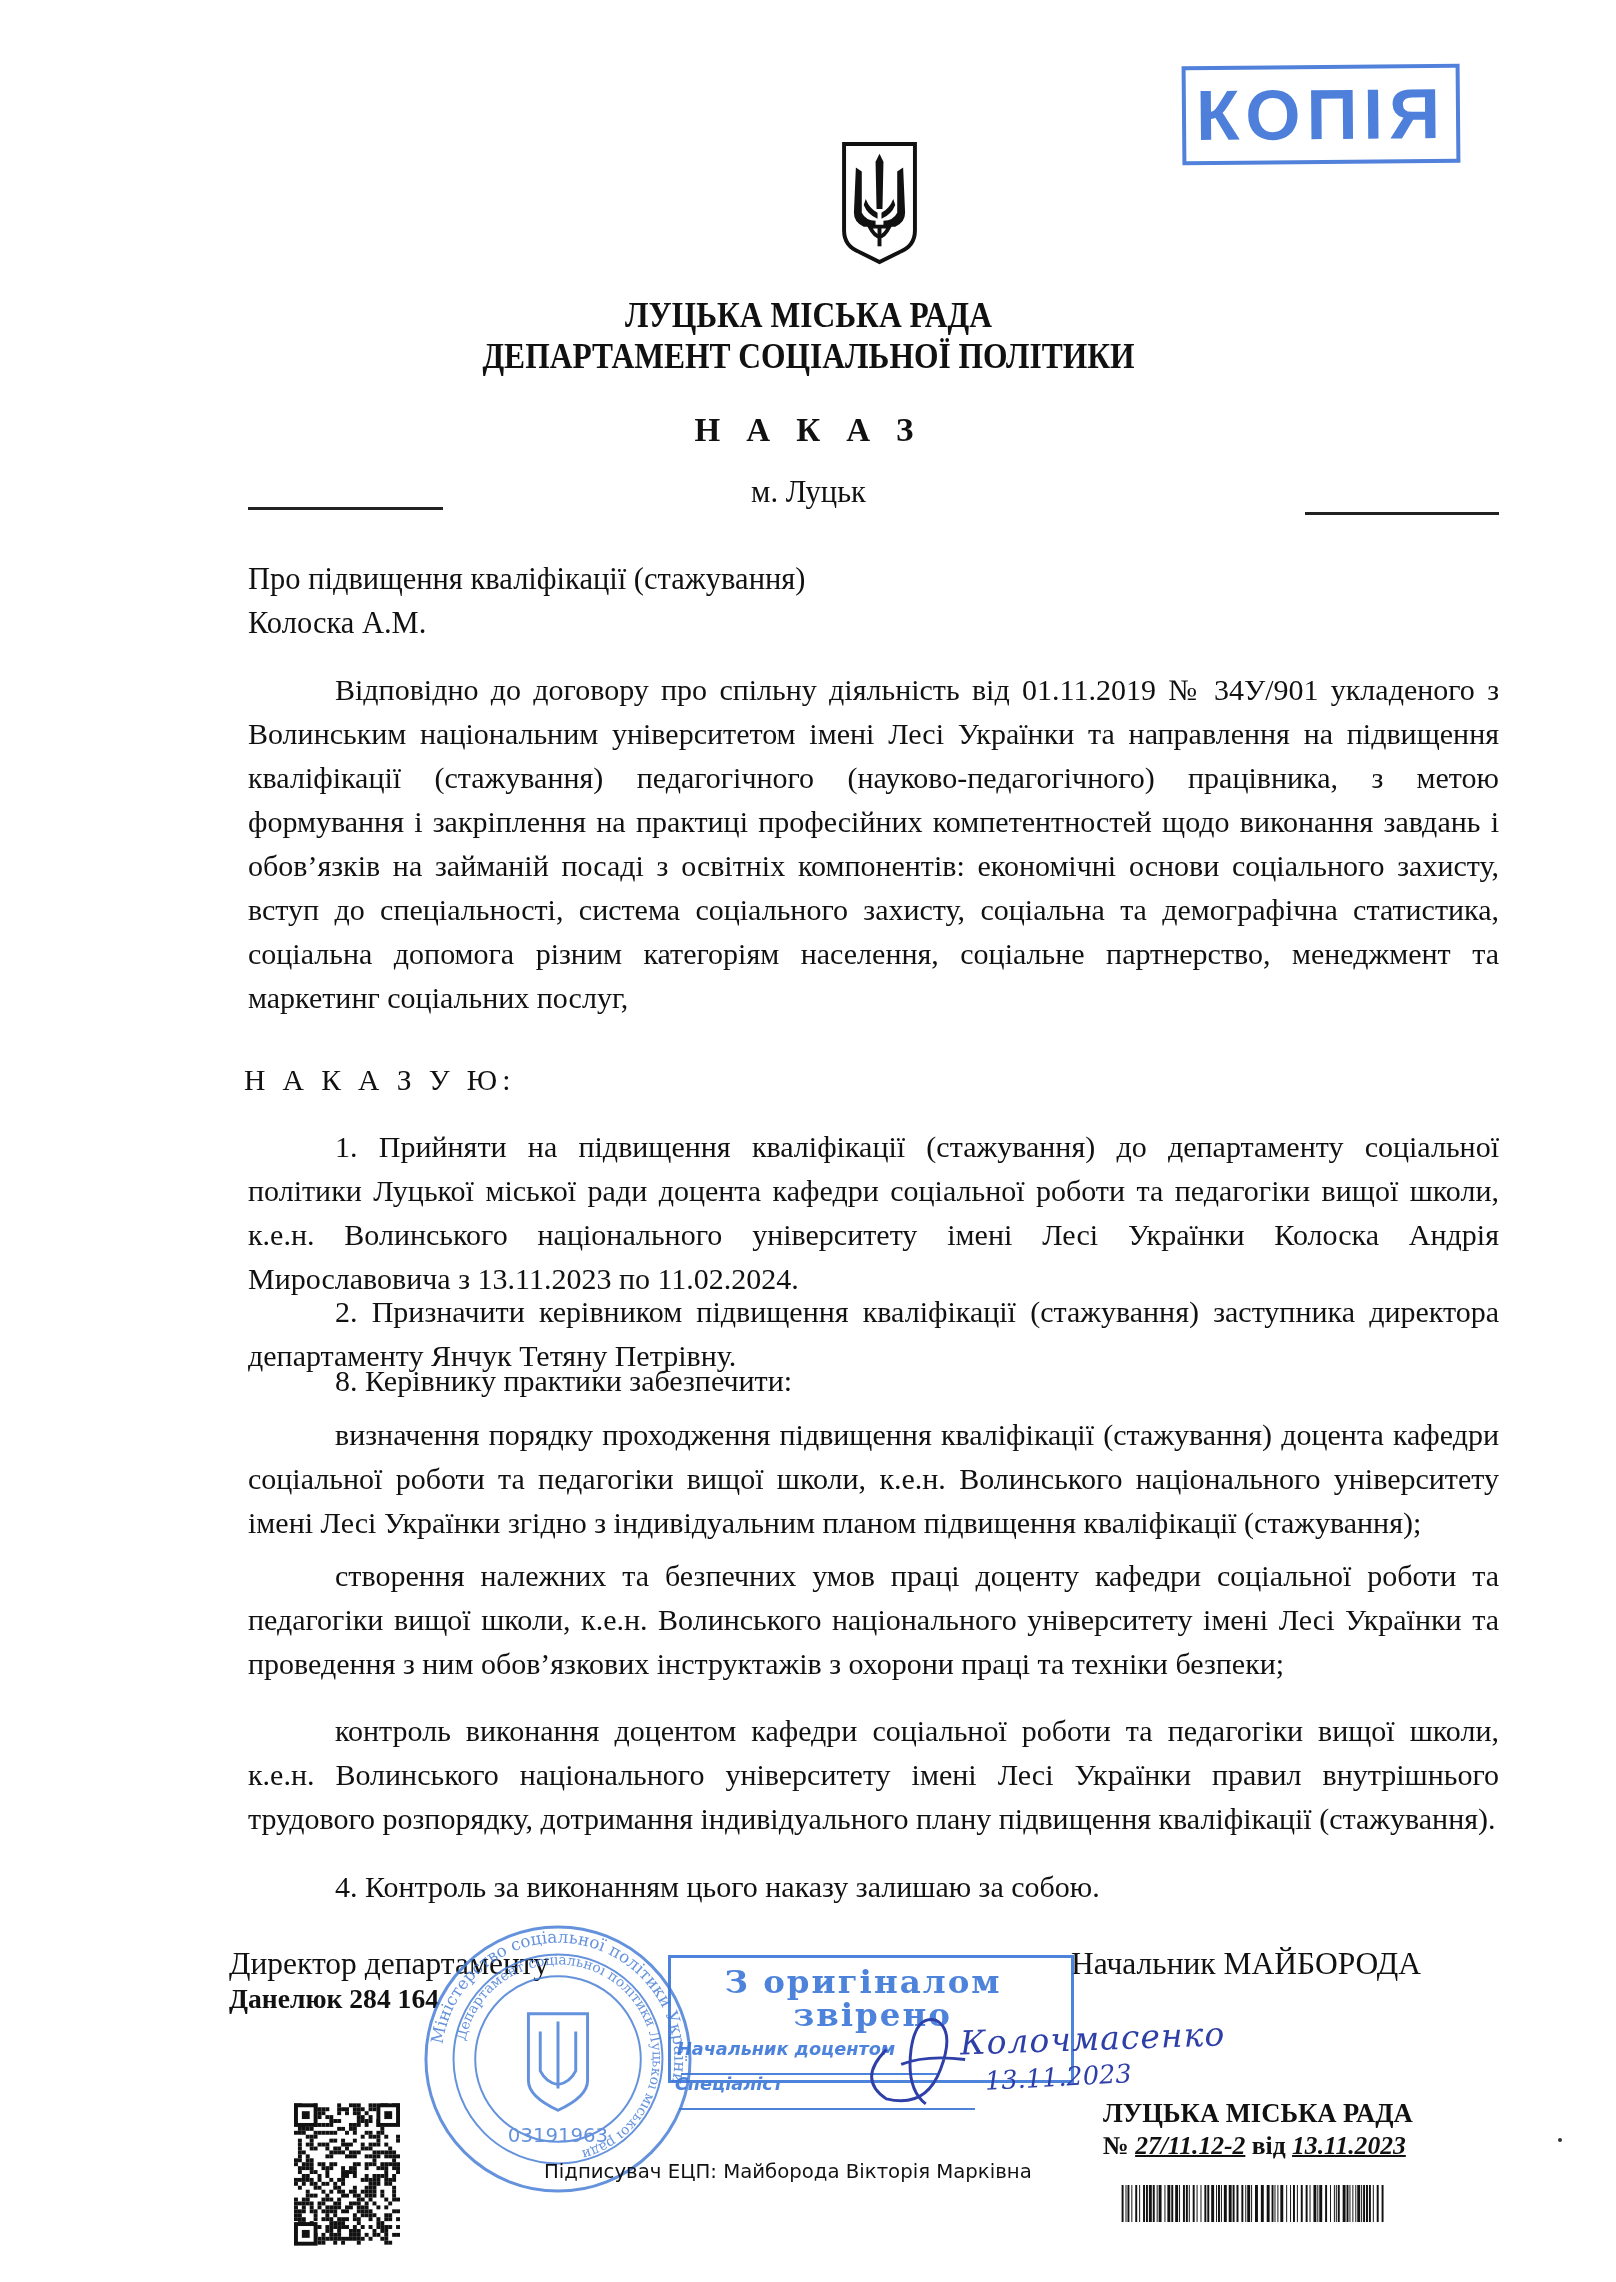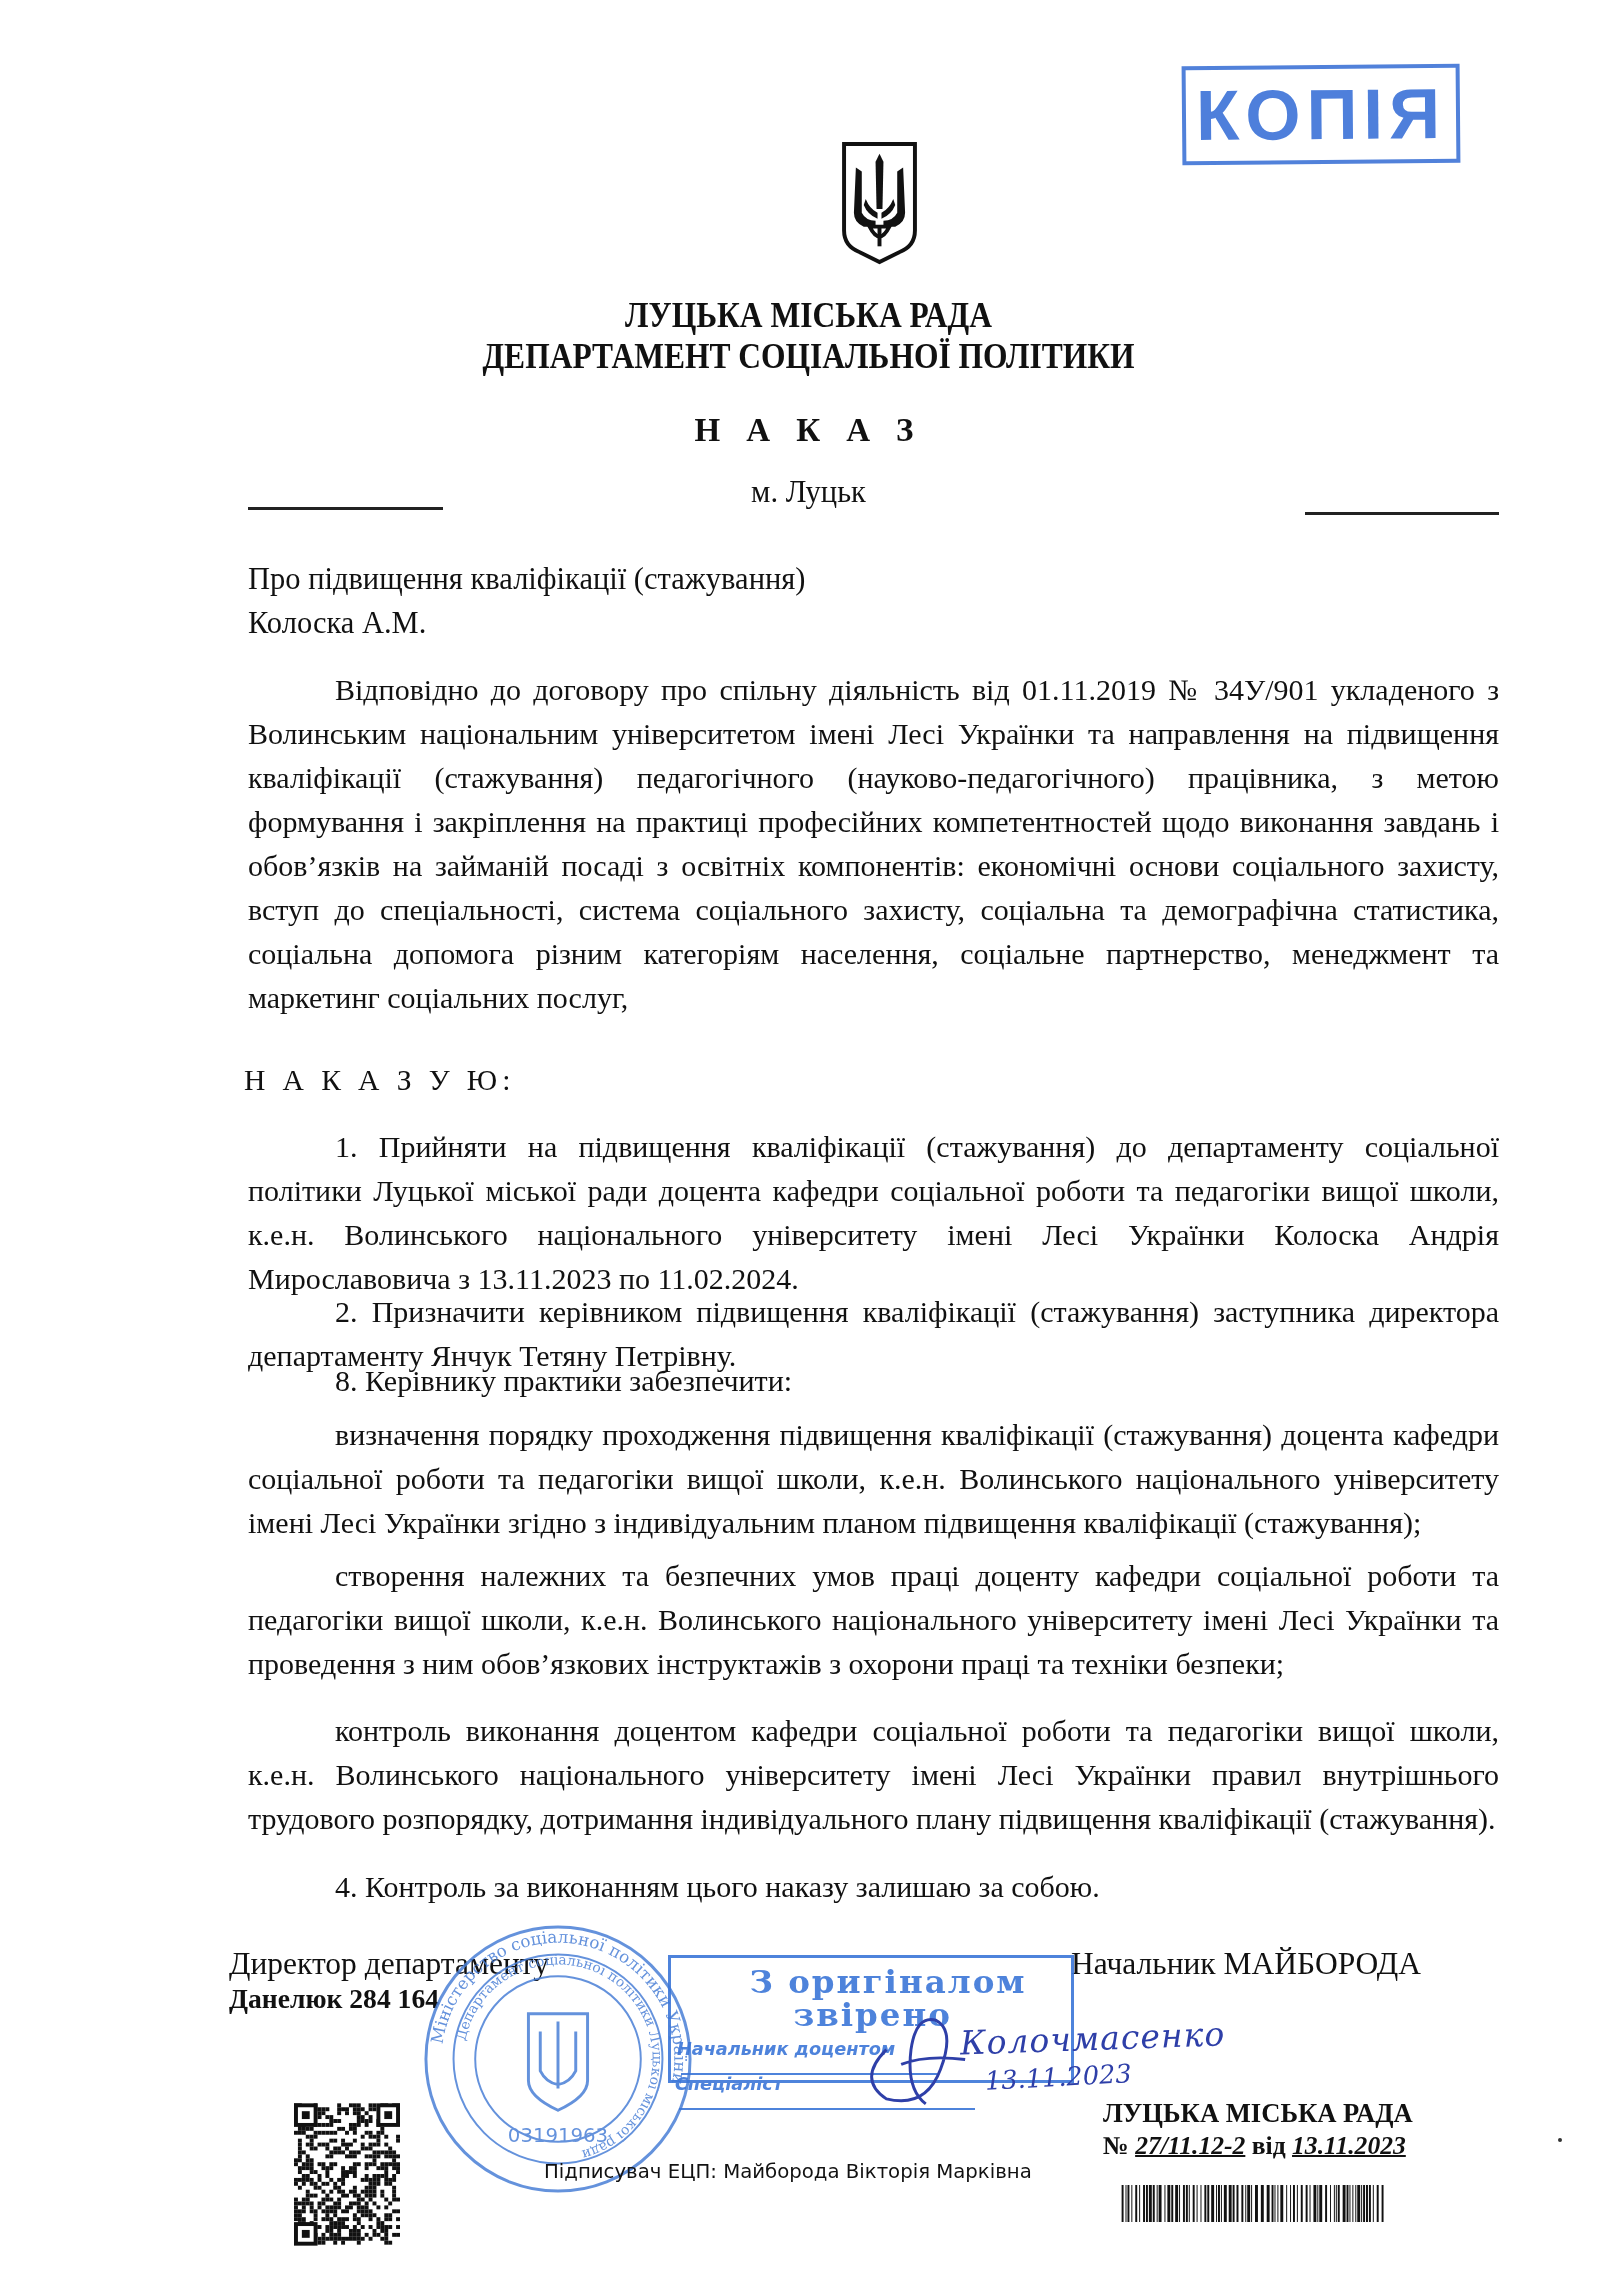--- a/index.html
+++ b/index.html
@@ -42,21 +42,21 @@
   .sig-title { left: 229px; top: 1946px; font-size: 31.5px; }
   .sig-phone { left: 229px; top: 1983px; font-size: 27.6px; font-weight: bold; }
   .sig-name { left: 1071px; top: 1946px; font-size: 31.5px; }
 
   
   .seal { left: 422px; top: 1923px; width: 272px; height: 272px; opacity: 0.85; }
 
   
   .cert { left: 668px; top: 1955px; width: 406px; height: 128px; border: 3.9px solid #3b76d8;
           color: #3b76d8; box-sizing: border-box; opacity: 0.9; }
-  .cert-l1 { position: absolute; left: 35px; top: 3.9px; width: 364px; text-align: center;
+  .cert-l1 { position: absolute; left: 10px; top: 3.9px; width: 364px; text-align: center;
              font-family: "DejaVu Serif", serif; font-weight: bold; font-size: 32.5px; letter-spacing: 2px; }
   .cert-l2 { position: absolute; left: 19.7px; top: 37px; width: 364px; text-align: center;
              font-family: "DejaVu Serif", serif; font-weight: bold; font-size: 32.5px; letter-spacing: 2px; }
   .cert-l3 { position: absolute; left: 5.9px; top: 81px; font-family: "DejaVu Sans", sans-serif; font-style: italic;
              font-size: 17.7px; font-weight: bold; }
   .cert-l3 .ln { display: inline-block; width: 256px; border-bottom: 2px solid #3b76d8; margin-left: 3.9px; }
   .cert-l4 { position: absolute; left: 3.9px; top: 116px; font-family: "DejaVu Sans", sans-serif; font-style: italic;
              font-size: 17.7px; font-weight: bold; background: #fff0; }
   .cert-l4 .ln { display: inline-block; width: 296px; border-bottom: 2px solid #3b76d8; margin-left: 3.9px; }
 

